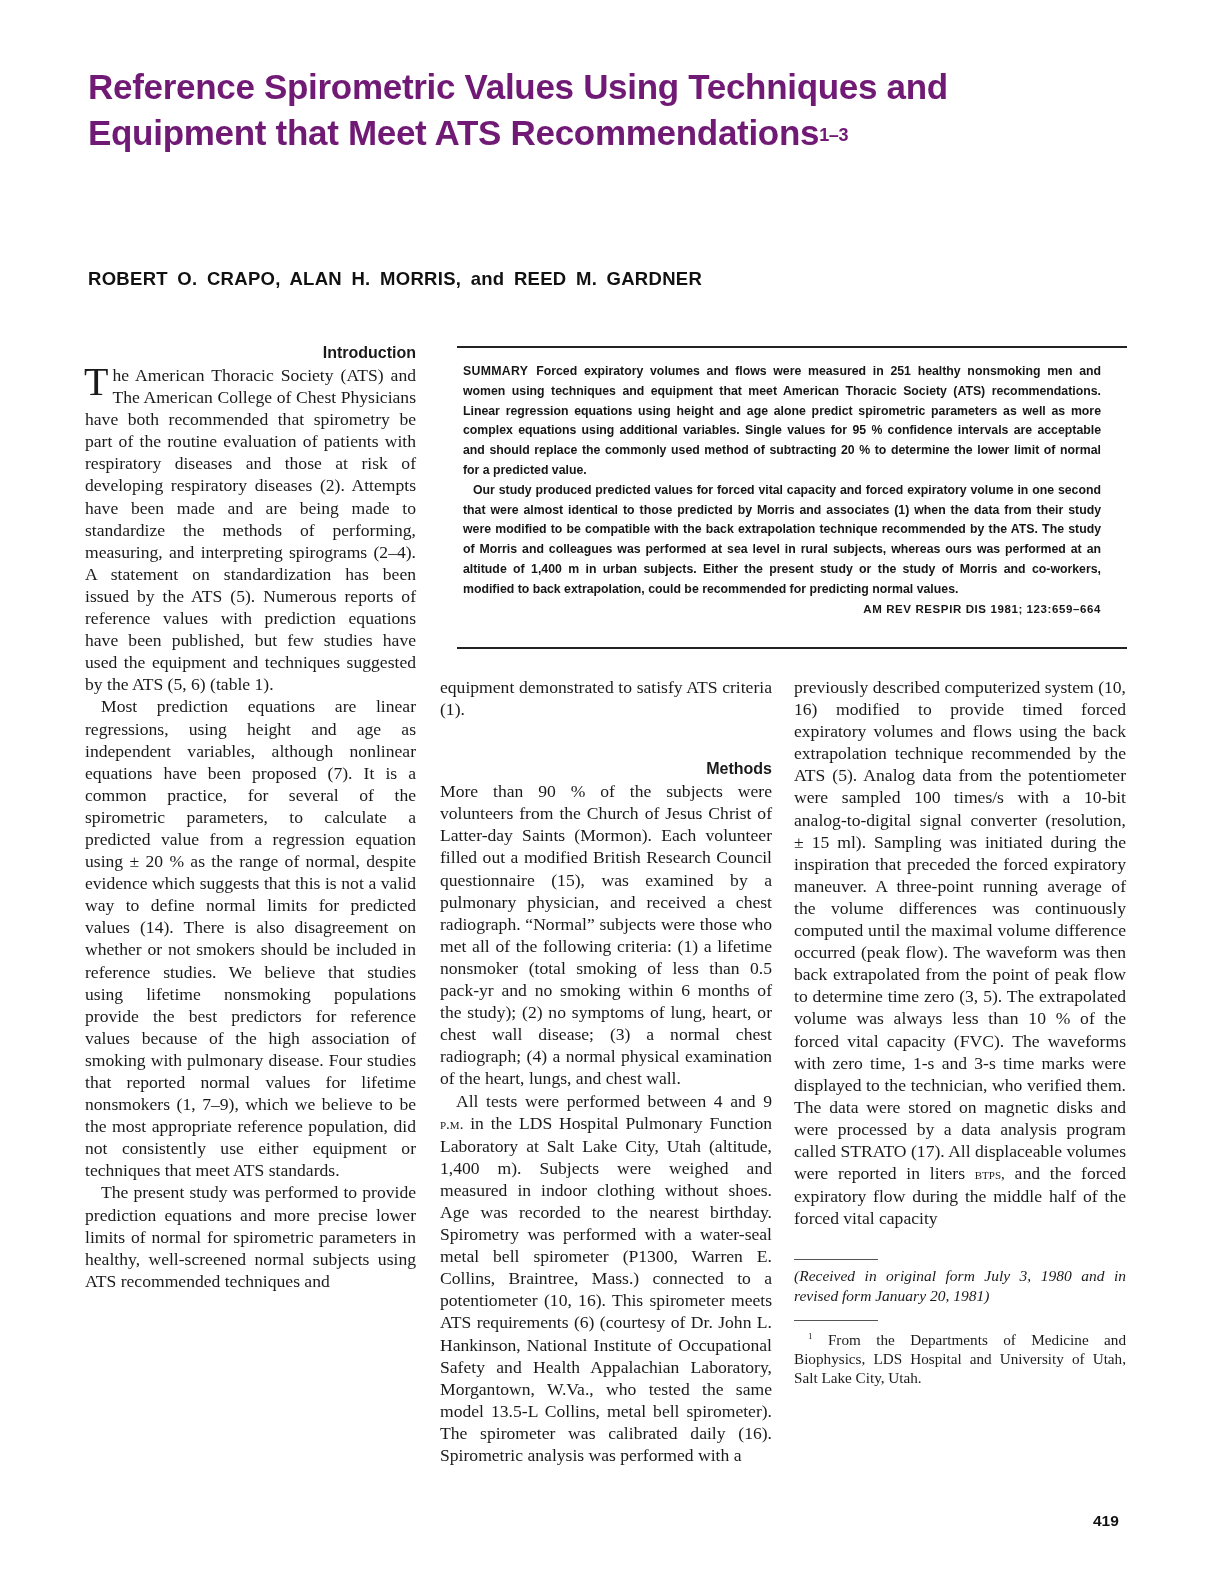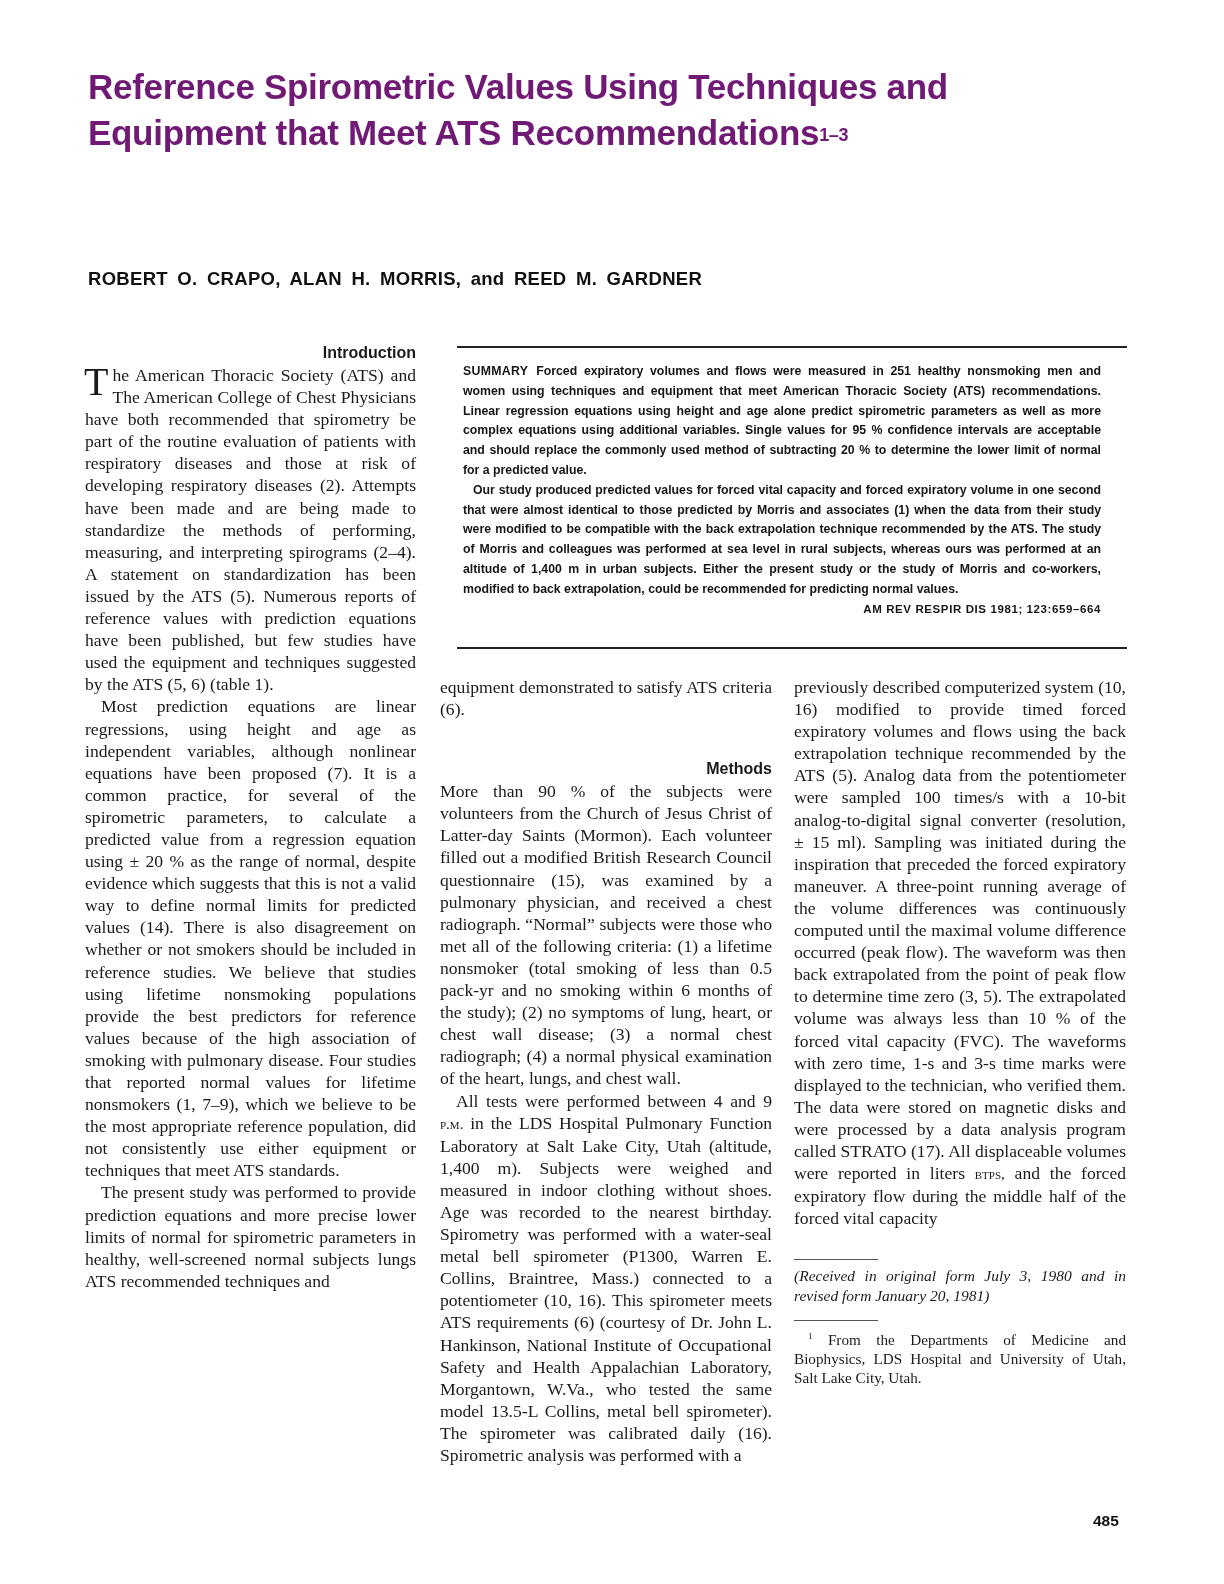--- a/index.html
+++ b/index.html
@@ -41,34 +41,34 @@
 
 <div class="summary-box">
   <p><span class="lbl">SUMMARY</span><span>Forced expiratory volumes and flows were measured in 251 healthy nonsmoking men and women using techniques and equipment that meet American Thoracic Society (ATS) recommendations. Linear regression equations using height and age alone predict spirometric parameters as well as more complex equations using additional variables. Single values for 95 % confidence intervals are acceptable and should replace the commonly used method of subtracting 20 % to determine the lower limit of normal for a predicted value.</span></p>
   <p class="ind"><span>Our study produced predicted values for forced vital capacity and forced expiratory volume in one second that were almost identical to those predicted by Morris and associates (1) when the data from their study were modified to be compatible with the back extrapolation technique recommended by the ATS. The study of Morris and colleagues was performed at sea level in rural subjects, whereas ours was performed at an altitude of 1,400 m in urban subjects. Either the present study or the study of Morris and co-workers, modified to back extrapolation, could be recommended for predicting normal values.</span><span class="cite">AM REV RESPIR DIS 1981; 123:659–664</span></p>
 </div>
 
 <div class="col col1">
   <div class="sec-head">Introduction</div>
   <p><span class="dropcap">T</span><span>he American Thoracic Society (ATS) and The American College of Chest Physicians have both recommended that spirometry be part of the routine evaluation of patients with respiratory diseases and those at risk of developing respiratory diseases (2). Attempts have been made and are being made to standardize the methods of performing, measuring, and interpreting spirograms (2–4). A statement on standardization has been issued by the ATS (5). Numerous reports of reference values with prediction equations have been published, but few studies have used the equipment and techniques suggested by the ATS (5, 6) (table 1).</span></p>
   <p class="ind">Most prediction equations are linear regressions, using height and age as independent variables, although nonlinear equations have been proposed (7). It is a common practice, for several of the spirometric parameters, to calculate a predicted value from a regression equation using ± 20 % as the range of normal, despite evidence which suggests that this is not a valid way to define normal limits for predicted values (14). There is also disagreement on whether or not smokers should be included in reference studies. We believe that studies using lifetime nonsmoking populations provide the best predictors for reference values because of the high association of smoking with pulmonary disease. Four studies that reported normal values for lifetime nonsmokers (1, 7–9), which we believe to be the most appropriate reference population, did not consistently use either equipment or techniques that meet ATS standards.</p>
-  <p class="ind">The present study was performed to provide prediction equations and more precise lower limits of normal for spirometric parameters in healthy, well-screened normal subjects lungs ATS recommended techniques and</p>
+  <p class="ind">The present study was performed to provide prediction equations and more precise lower limits of normal for spirometric parameters in healthy, well-screened normal subjects using ATS recommended techniques and</p>
 </div>
 
 <div class="col col2">
-  <p>equipment demonstrated to satisfy ATS criteria (6).</p>
+  <p>equipment demonstrated to satisfy ATS criteria (1).</p>
   <div class="gap"></div>
   <div class="sec-head">Methods</div>
   <p>More than 90 % of the subjects were volunteers from the Church of Jesus Christ of Latter-day Saints (Mormon). Each volunteer filled out a modified British Research Council questionnaire (15), was examined by a pulmonary physician, and received a chest radiograph. “Normal” subjects were those who met all of the following criteria: (1) a lifetime nonsmoker (total smoking of less than 0.5 pack-yr and no smoking within 6 months of the study); (2) no symptoms of lung, heart, or chest wall disease; (3) a normal chest radiograph; (4) a normal physical examination of the heart, lungs, and chest wall.</p>
   <p class="ind"><span>All tests were performed between 4 and 9</span> <span class="sc">p.m.</span> <span>in the LDS Hospital Pulmonary Function Laboratory at Salt Lake City, Utah (altitude, 1,400 m). Subjects were weighed and measured in indoor clothing without shoes. Age was recorded to the nearest birthday. Spirometry was performed with a water-seal metal bell spirometer (P1300, Warren E. Collins, Braintree, Mass.) connected to a potentiometer (10, 16). This spirometer meets ATS requirements (6) (courtesy of Dr. John L. Hankinson, National Institute of Occupational Safety and Health Appalachian Laboratory, Morgantown, W.Va., who tested the same model 13.5-L Collins, metal bell spirometer). The spirometer was calibrated daily (16). Spirometric analysis was performed with a</span></p>
 </div>
 
 <div class="col col3">
   <p><span>previously described computerized system (10, 16) modified to provide timed forced expiratory volumes and flows using the back extrapolation technique recommended by the ATS (5). Analog data from the potentiometer were sampled 100 times/s with a 10-bit analog-to-digital signal converter (resolution, ± 15 ml). Sampling was initiated during the inspiration that preceded the forced expiratory maneuver. A three-point running average of the volume differences was continuously computed until the maximal volume difference occurred (peak flow). The waveform was then back extrapolated from the point of peak flow to determine time zero (3, 5). The extrapolated volume was always less than 10 % of the forced vital capacity (FVC). The waveforms with zero time, 1-s and 3-s time marks were displayed to the technician, who verified them. The data were stored on magnetic disks and were processed by a data analysis program called STRATO (17). All displaceable volumes were reported in liters</span> <span class="sc">btps,</span> <span>and the forced expiratory flow during the middle half of the forced vital capacity</span></p>
   <div class="fn-rule" style="margin-top:30px;"></div>
   <p class="received">(Received in original form July 3, 1980 and in revised form January 20, 1981)</p>
   <div class="fn-rule"></div>
   <div class="footnotes">
     <p class="ind"><sup>1</sup> <span>From the Departments of Medicine and Biophysics, LDS Hospital and University of Utah, Salt Lake City, Utah.</span></p>
   </div>
 </div>
 
-<div class="page-num">485</div>
+<div class="page-num">419</div>
 
 </body></html>

